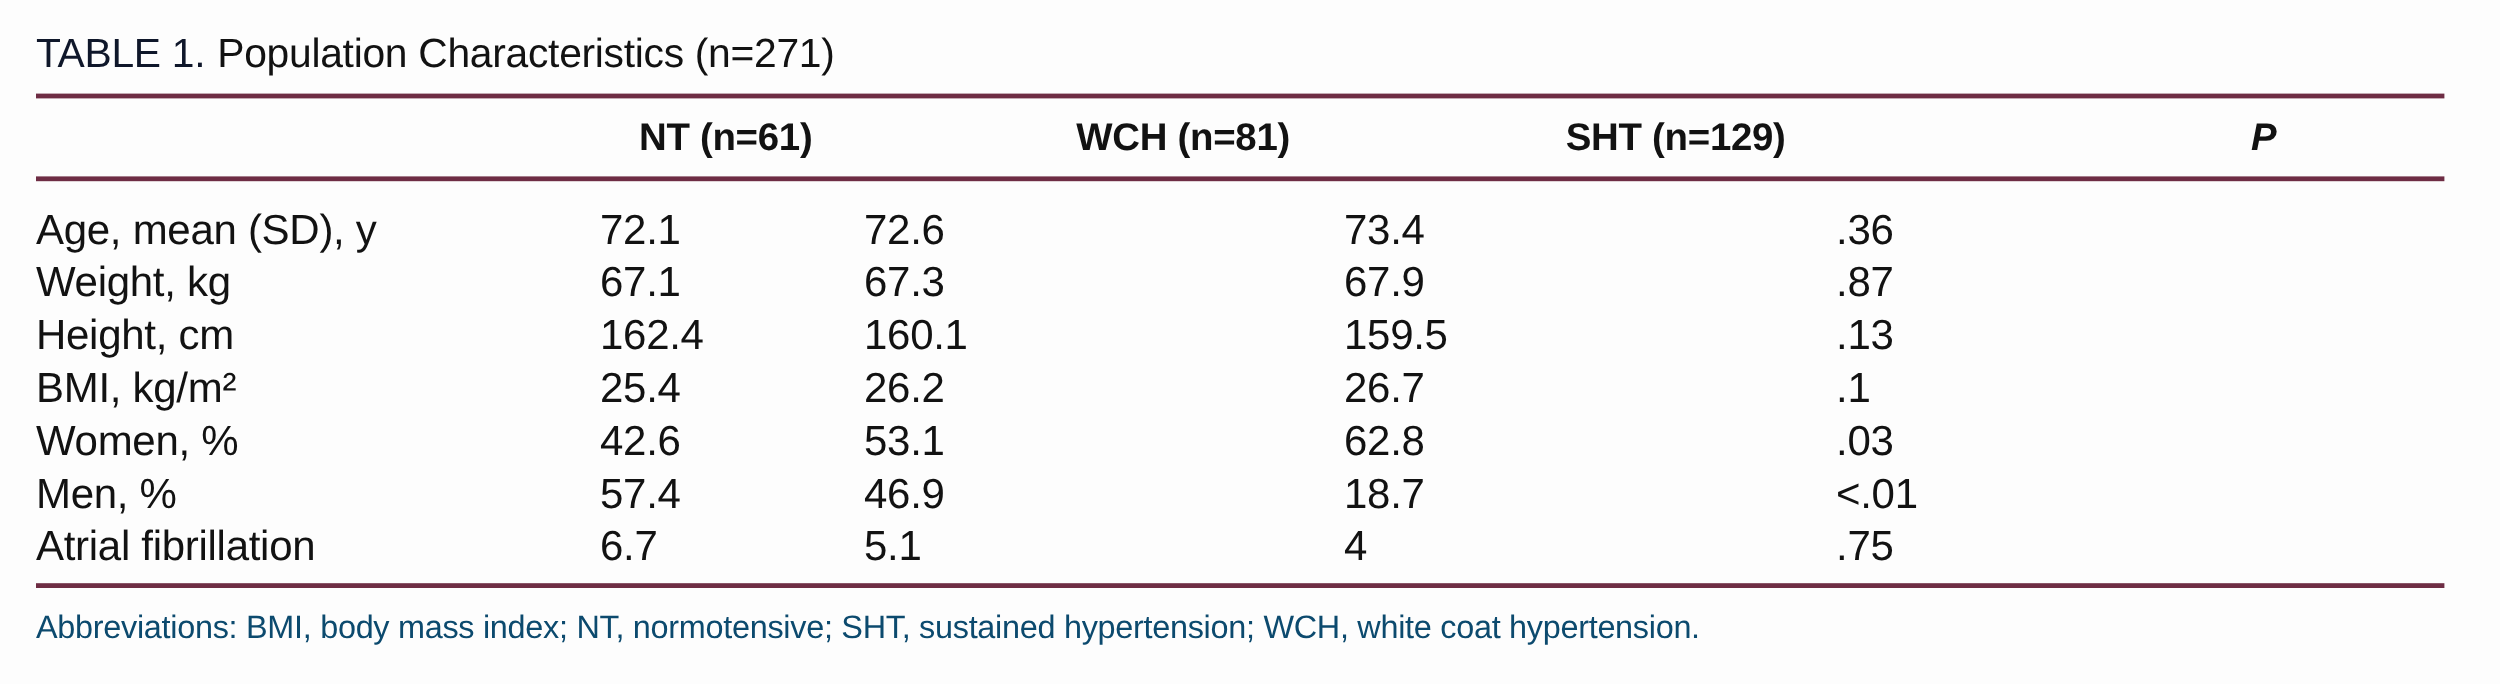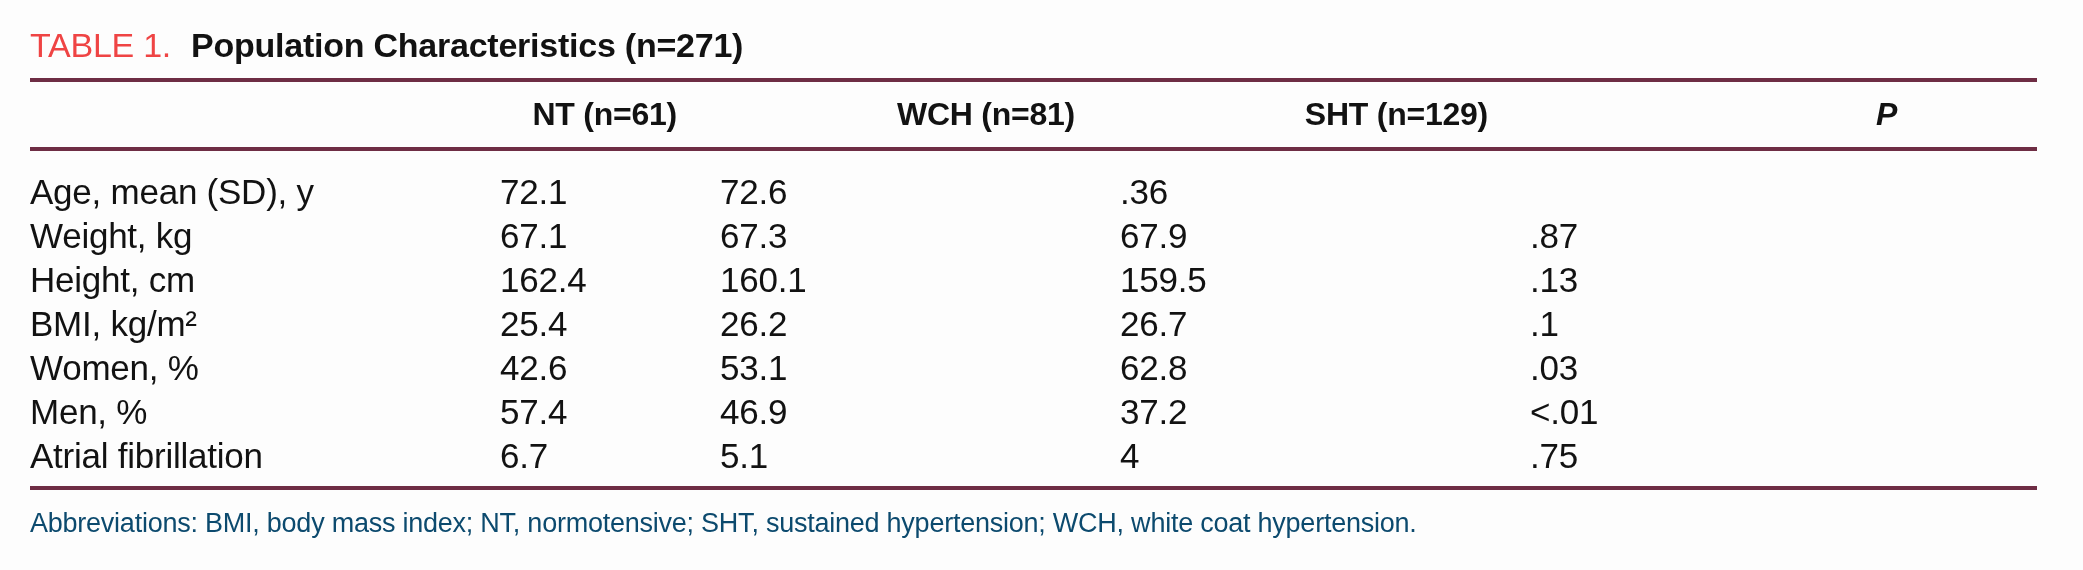--- a/index.html
+++ b/index.html
@@ -22,27 +22,27 @@
   
   .title {
     position: absolute;
     left: 30px;
     top: 26px;
     font-size: 34px;
     line-height: 38px;
     white-space: nowrap;
   }
   .title-label {
-    color: #ef4444;
+    color: #0f172a;
     font-weight: 400;
-    margin-right: 20px;
+    margin-right: 10px;
   }
   .title-caption {
     color: #121212;
-    font-weight: 700;
+    font-weight: 400;
   }
   
   .rule {
     position: absolute;
     left: 30px;
     width: 2007px;
     height: 4px;
     background: #6E2D44;
   }
   .rule-top    { top: 78px; }
@@ -119,20 +119,21 @@
   </div>
 
   <div class="rule rule-mid"></div>
 
   <div class="tbody">
 
     <div class="row grid-row">
       <div class="cell-label">Age, mean (SD), y</div>
       <div class="cell-val val-nt">72.1</div>
       <div class="cell-val val-wch">72.6</div>
+      <div class="cell-val val-sht">73.4</div>
       <div class="cell-val val-p">.36</div>
     </div>
 
     <div class="row grid-row">
       <div class="cell-label">Weight, kg</div>
       <div class="cell-val val-nt">67.1</div>
       <div class="cell-val val-wch">67.3</div>
       <div class="cell-val val-sht">67.9</div>
       <div class="cell-val val-p">.87</div>
     </div>
@@ -158,21 +159,21 @@
       <div class="cell-val val-nt">42.6</div>
       <div class="cell-val val-wch">53.1</div>
       <div class="cell-val val-sht">62.8</div>
       <div class="cell-val val-p">.03</div>
     </div>
 
     <div class="row grid-row">
       <div class="cell-label">Men, %</div>
       <div class="cell-val val-nt">57.4</div>
       <div class="cell-val val-wch">46.9</div>
-      <div class="cell-val val-sht">37.2</div>
+      <div class="cell-val val-sht">18.7</div>
       <div class="cell-val val-p">&lt;.01</div>
     </div>
 
     <div class="row grid-row">
       <div class="cell-label">Atrial fibrillation</div>
       <div class="cell-val val-nt">6.7</div>
       <div class="cell-val val-wch">5.1</div>
       <div class="cell-val val-sht">4</div>
       <div class="cell-val val-p">.75</div>
     </div>

